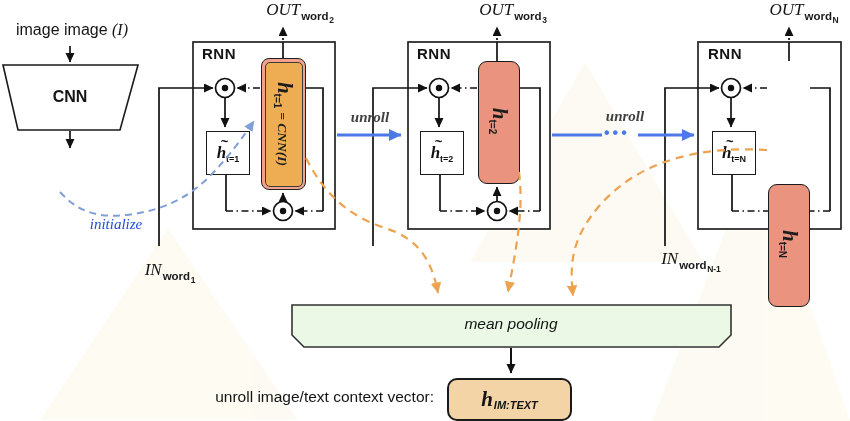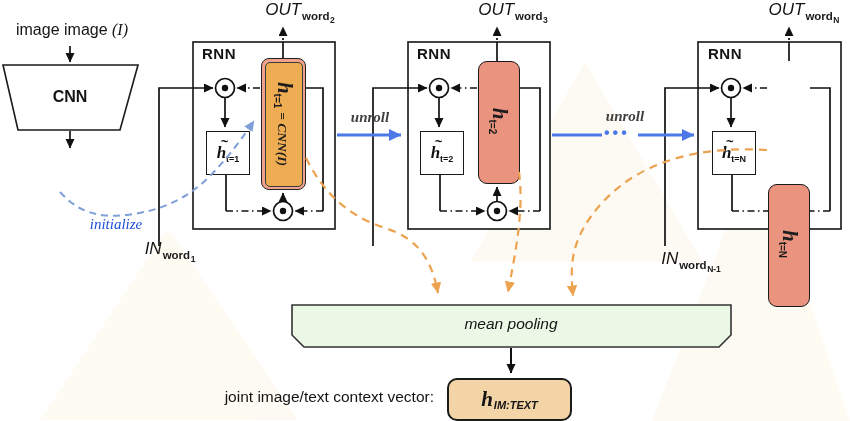--- a/index.html
+++ b/index.html
@@ -6,21 +6,21 @@
   .stage{position:relative;width:850px;height:421px;background:#ffffff;overflow:hidden;
          font-family:"Liberation Sans",sans-serif;color:#111;}
   .stage svg{position:absolute;left:0;top:0;}
   .abs{position:absolute;}
   .ctr{text-align:center;}
   
   .plain{font-size:16px;color:#151515;}
   .mathvar{font-family:"Liberation Serif",serif;font-style:italic;}
   .rnn-tag{font-size:15px;font-weight:bold;letter-spacing:.5px;color:#141414;}
   .io-label{font-size:17px;white-space:nowrap;}
-  .io-main{font-family:Liberation Sans, sans-serif;font-style:italic;font-size:17px;color:#141414;}
+  .io-main{font-family:Liberation Serif, serif;font-style:italic;font-size:17px;color:#141414;}
   .io-word{font-size:11.5px;font-weight:600;position:relative;top:5px;margin-left:1px;color:#1b1b1b;}
   .io-num{font-size:8.5px;font-weight:600;position:relative;top:8px;margin-left:.5px;color:#1b1b1b;}
   .edge-label{font-family:"Liberation Serif",serif;font-style:italic;font-size:15px;}
   .unroll{color:#404040;font-weight:600;}
   .initialize{color:#1d4ed8;}
   .ellipsis{color:#4d79e8;font-size:16px;font-weight:bold;letter-spacing:3px;}
   
   .cnn-feature{background:#f8f18f;border:1.5px solid #1a1a1a;display:flex;align-items:center;justify-content:center;
                font-family:"Liberation Serif",serif;font-style:italic;font-size:16.5px;font-weight:600;color:#141414;}
   .htilde-box{background:#fff;border:1.4px solid #1a1a1a;display:flex;align-items:center;justify-content:center;}
@@ -154,21 +154,21 @@
   <div class="abs ctr edge-label initialize" style="left:56px;top:216px;width:120px;">initialize</div>
 
   <div class="abs rnn-tag" style="left:202px;top:45px;">RNN</div>
   <div class="abs rnn-tag" style="left:417px;top:45px;">RNN</div>
   <div class="abs rnn-tag" style="left:708px;top:45px;">RNN</div>
 
   <div class="abs ctr io-label" style="left:230px;top:0px;width:140px;"><span class="io-main">OUT</span><span class="io-word">word</span><span class="io-num">2</span></div>
   <div class="abs ctr io-label" style="left:443px;top:0px;width:140px;"><span class="io-main">OUT</span><span class="io-word">word</span><span class="io-num">3</span></div>
   <div class="abs ctr io-label" style="left:734px;top:0px;width:140px;"><span class="io-main">OUT</span><span class="io-word">word</span><span class="io-num">N</span></div>
 
-  <div class="abs ctr io-label" style="left:100px;top:239px;width:140px;"><span class="io-main">IN</span><span class="io-word">word</span><span class="io-num">1</span></div>
+  <div class="abs ctr io-label" style="left:100px;top:260px;width:140px;"><span class="io-main">IN</span><span class="io-word">word</span><span class="io-num">1</span></div>
   <div class="abs ctr io-label" style="left:621px;top:249px;width:140px;"><span class="io-main">IN</span><span class="io-word">word</span><span class="io-num">N-1</span></div>
 
   <div class="abs htilde-box" style="left:206px;top:131px;width:42px;height:42px;">
       <span class="ht-wrap"><span class="ht-tilde">~</span><span class="ht-h">h</span><span class="ht-sub">t=1</span></span>
     </div>
   <div class="abs htilde-box" style="left:420px;top:131px;width:42px;height:42px;">
       <span class="ht-wrap"><span class="ht-tilde">~</span><span class="ht-h">h</span><span class="ht-sub">t=2</span></span>
     </div>
   <div class="abs htilde-box" style="left:712px;top:131px;width:42px;height:42px;">
       <span class="ht-wrap"><span class="ht-tilde">~</span><span class="ht-h">h</span><span class="ht-sub">t=N</span></span>
@@ -197,21 +197,21 @@
         <span class="hv-eq"></span>
       </div>
   </div>
 
   <div class="abs ctr edge-label unroll" style="left:310px;top:109px;width:120px;">unroll</div>
   <div class="abs ctr edge-label unroll" style="left:565px;top:108px;width:120px;">unroll</div>
   <div class="abs ellipsis" style="left:604px;top:124px;">•••</div>
 
   <div class="abs ctr pool-text" style="left:391px;top:315px;width:240px;font-style:italic;">mean pooling</div>
 
-  <div class="abs ctx-label" style="left:168px;top:388px;width:266px;text-align:right;">joint image/text context vector:</div>
+  <div class="abs ctx-label" style="left:168px;top:388px;width:266px;text-align:right;">unroll image/text context vector:</div>
   <div class="abs ctx-box" style="left:447px;top:378px;width:121px;height:39px;">
       <span class="ctx-h">h</span>
       <span class="ctx-sub">IM:TEXT</span>
     </div>
 
   <svg width="850" height="421" viewBox="0 0 850 421" style="pointer-events:none;">
     <path d="M 60,192 C 78,212 98,218 126,215 C 160,211 185,200 208,178 C 228,158 243,137 254,121" fill="none" stroke="#7f9fd8" stroke-width="2" stroke-dasharray="7 5" marker-end="url(#aInit)"></path>
     <g fill="none" stroke="#eda24f" stroke-width="2.2" stroke-dasharray="8 6">
       <path d="M 306,158 C 322,190 345,215 385,228 C 420,239 432,262 438,293" marker-end="url(#aO)"></path>
       <path d="M 519,172 C 524,210 516,250 508,292" marker-end="url(#aO)"></path>

